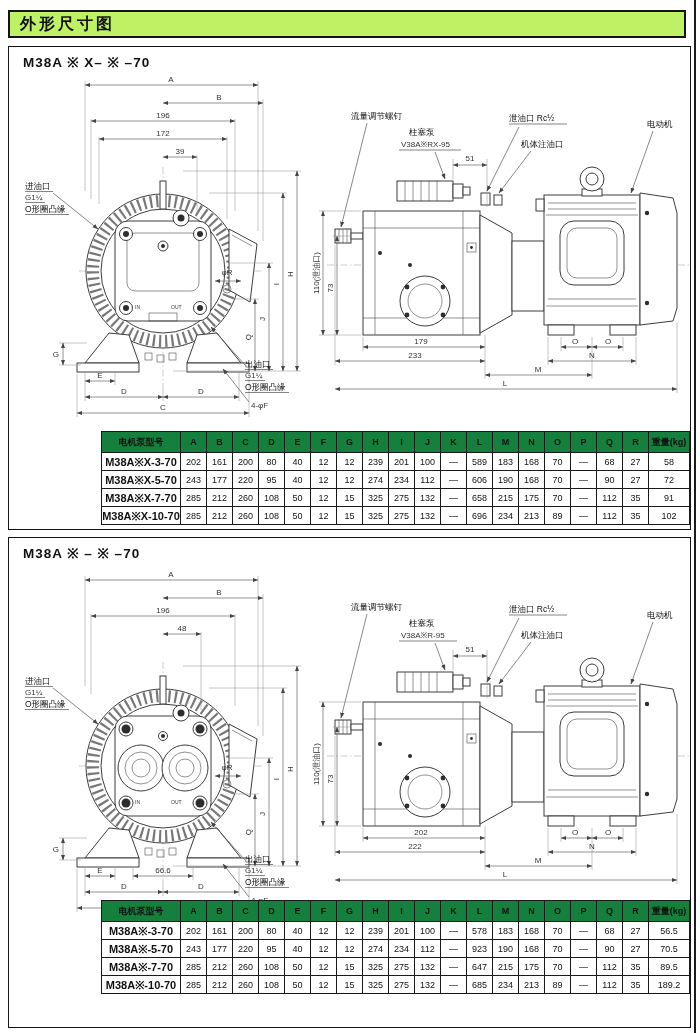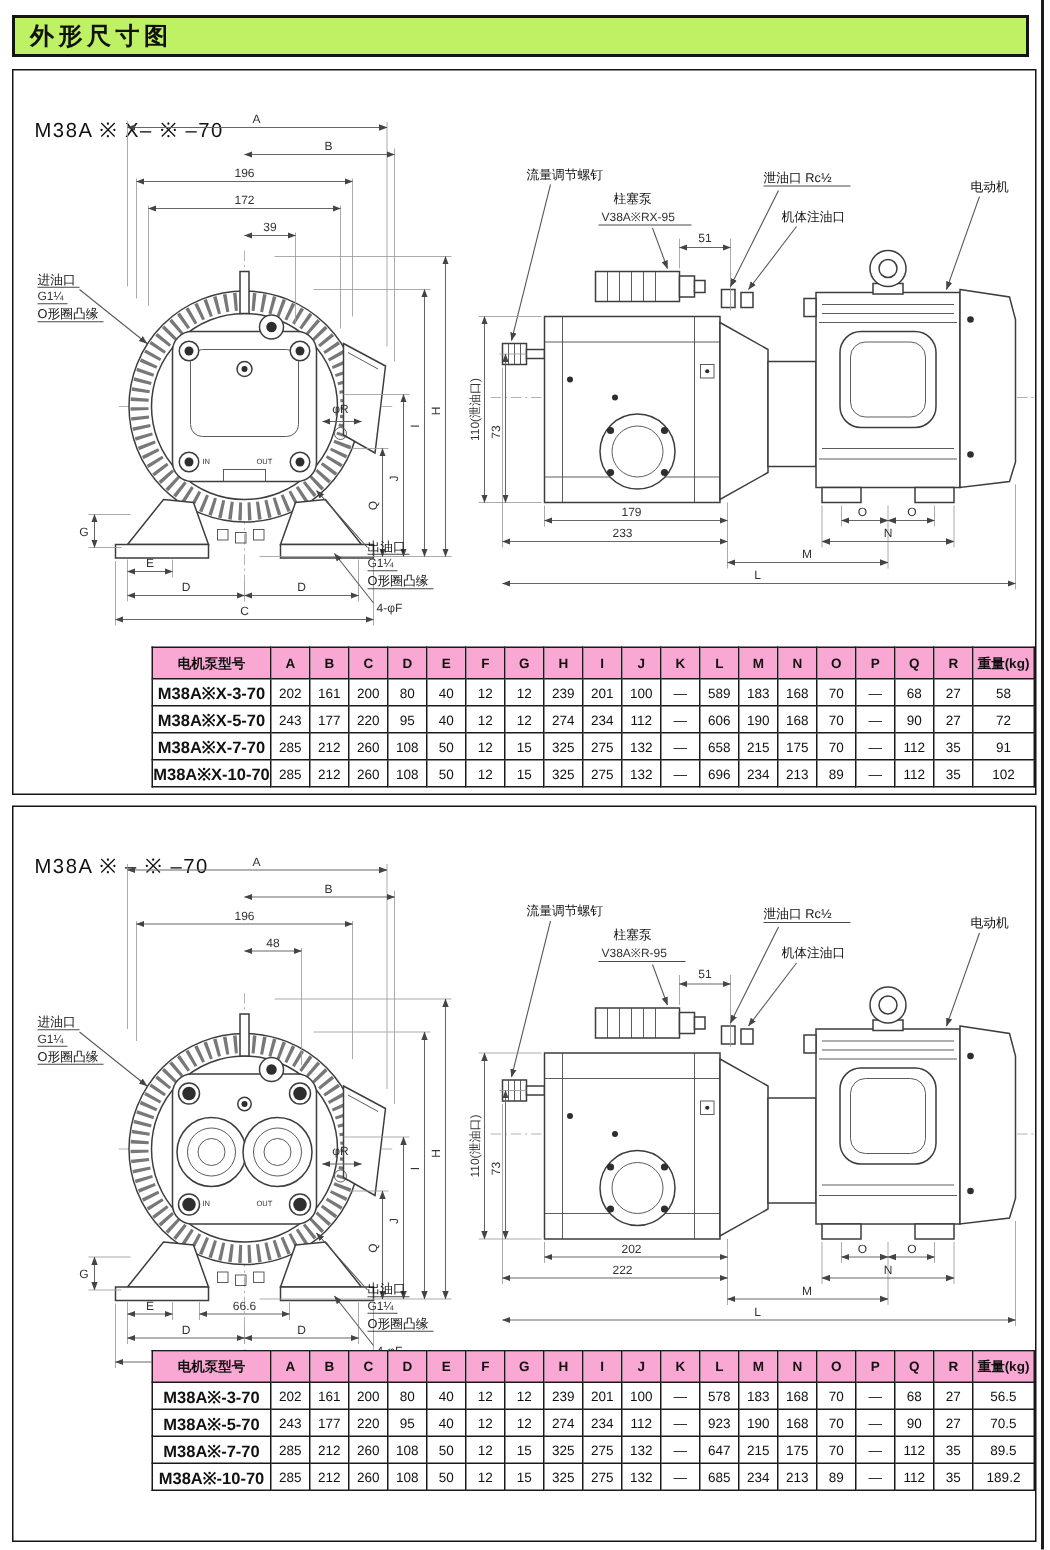--- a/index.html
+++ b/index.html
@@ -9,33 +9,33 @@
   }
   .page-edge{position:absolute;left:694px;top:0;width:2px;height:1033px;background:#1c1c1c;}
   .title-bar{
     position:absolute;left:8px;top:10px;width:664px;height:24px;
     border:2px solid #141414;display:flex;align-items:center;padding-left:10px;
     font-size:16px;font-weight:bold;letter-spacing:3px;background:#bef264;
   }
   .section{position:absolute;left:8px;width:681px;border:1.5px solid #141414;background:#fff;}
   #section1{top:46px;height:482px;}
   #section2{top:537px;height:489px;}
-  .model-label{position:absolute;left:14px;top:6px;font-size:13.5px;font-weight:normal;letter-spacing:1px;margin-top:24px;}
+  .model-label{position:absolute;left:14px;top:6px;font-size:13.5px;font-weight:bold;letter-spacing:1px;}
   .fv{position:absolute;left:14px;}
   .sv{position:absolute;left:296px;}
   #fv1{top:22px;} #sv1{top:56px;}
   #fv2{top:26px;} #sv2{top:56px;}
   .tbl-wrap{position:absolute;left:92px;}
   #tw1{top:384px;} #tw2{top:362px;}
   table.dim-table{border-collapse:collapse;table-layout:fixed;width:574px;background:#fff;}
   .dim-table th,.dim-table td{
     border:1px solid #1a1a1a;text-align:center;padding:0;white-space:nowrap;overflow:hidden;
     width:25px;font-size:9px;height:17px;
   }
-  .dim-table th{background:#f9a8d4;font-weight:bold;font-size:9px;height:20px;}
+  .dim-table th{background:#15803d;font-weight:bold;font-size:9px;height:20px;}
   .dim-table th:first-child,.dim-table td:first-child{width:78px;}
   .dim-table th:last-child,.dim-table td:last-child{width:40px;}
   .dim-table td.model-col{font-weight:bold;font-size:11px;}
   
   svg text{font-family:"Liberation Sans",sans-serif;}
   .lnf{fill:#ffffff;stroke:#3d3d3d;stroke-width:1;}
   .lnt{fill:none;stroke:#4a4a4a;stroke-width:0.6;}
   .fin{fill:none;stroke:#787878;stroke-width:12;stroke-dasharray:2.2 4;}
   .bolt{fill:#2e2e2e;}
   .ext{stroke:#999;stroke-width:0.55;}

